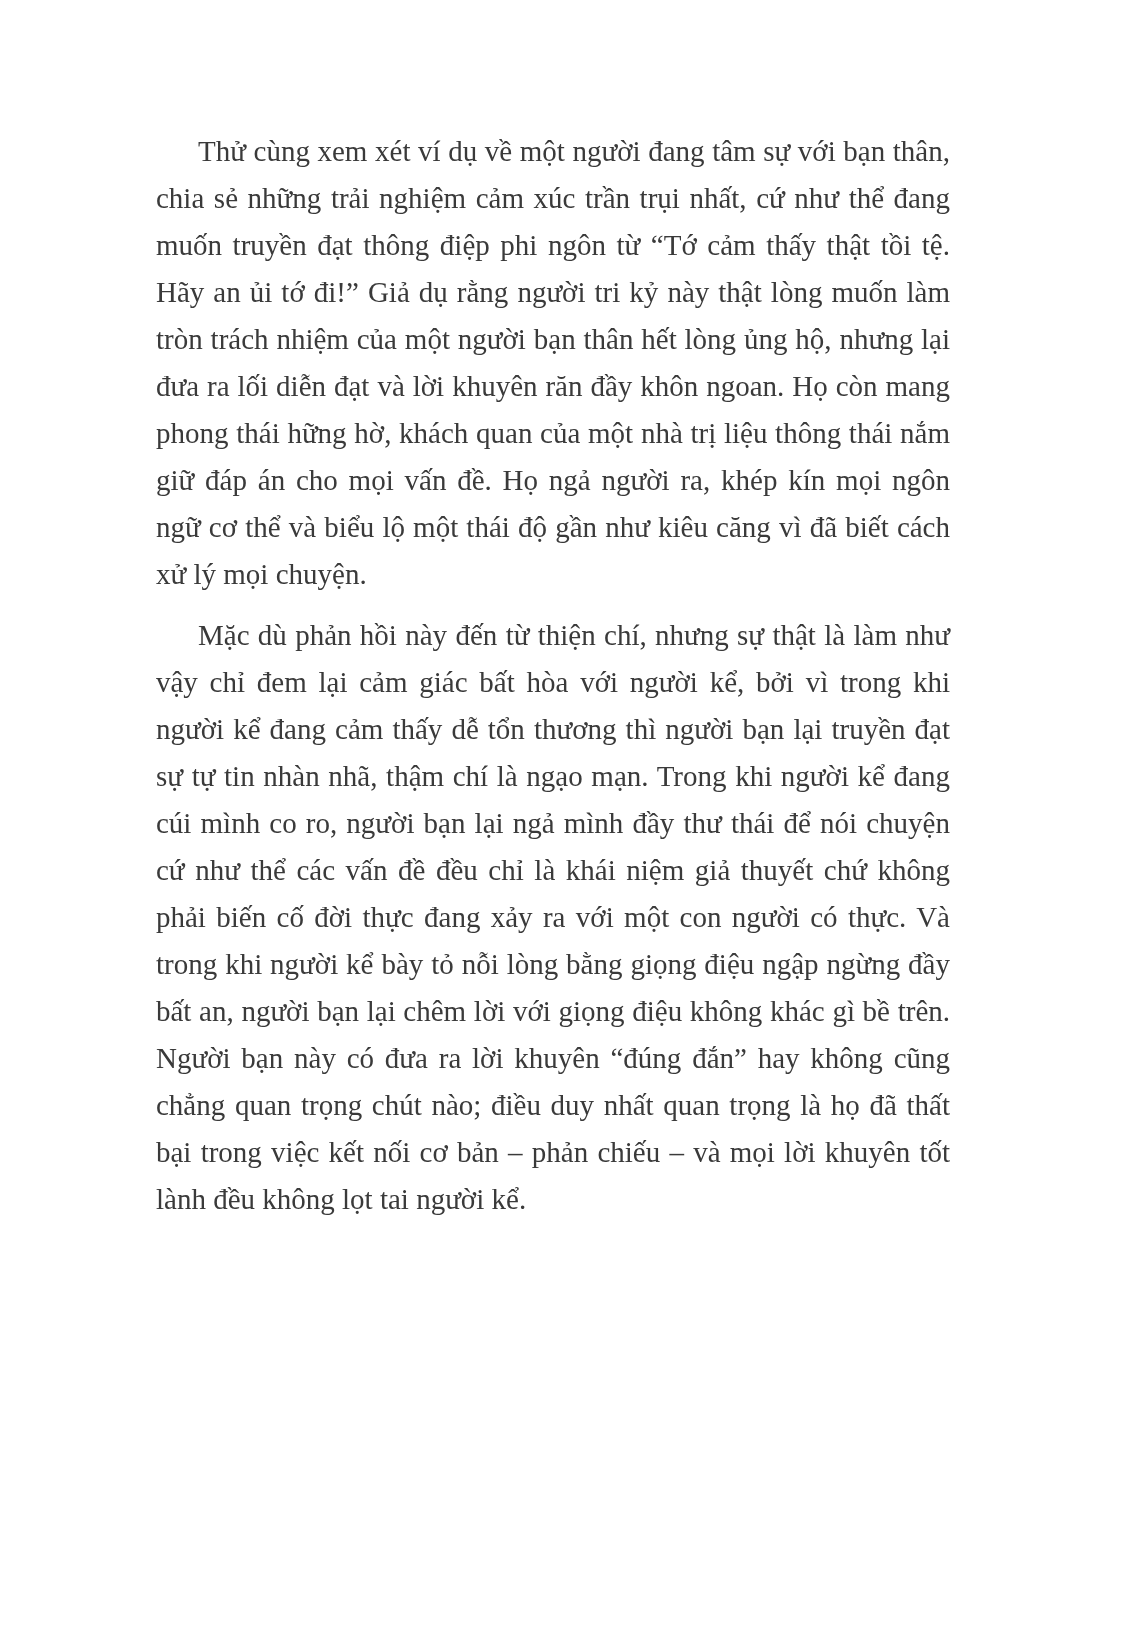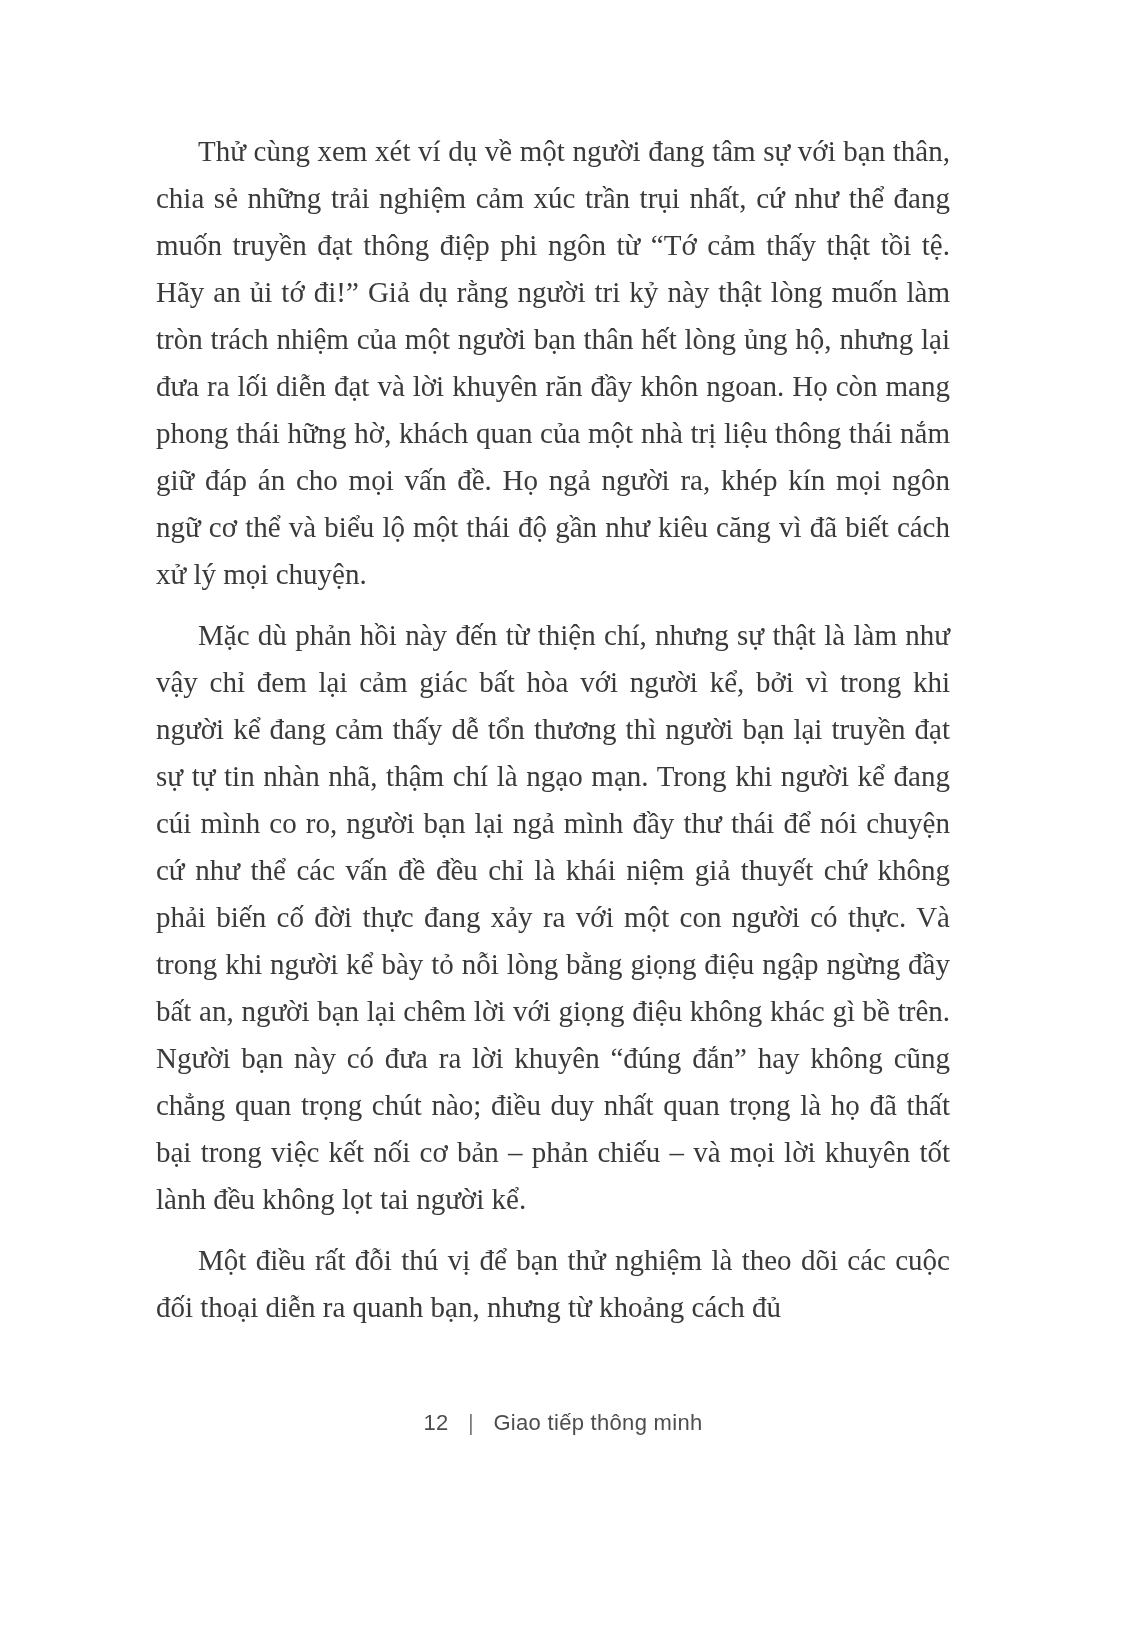--- a/index.html
+++ b/index.html
@@ -54,22 +54,16 @@
   }
 </style>
 </head>
 <body>
 
 <div class="page">
 
   <div class="text-block">
     <p>Thử cùng xem xét ví dụ về một người đang tâm sự với bạn thân, chia sẻ những trải nghiệm cảm xúc trần trụi nhất, cứ như thể đang muốn truyền đạt thông điệp phi ngôn từ “Tớ cảm thấy thật tồi tệ. Hãy an ủi tớ đi!” Giả dụ rằng người tri kỷ này thật lòng muốn làm tròn trách nhiệm của một người bạn thân hết lòng ủng hộ, nhưng lại đưa ra lối diễn đạt và lời khuyên răn đầy khôn ngoan. Họ còn mang phong thái hững hờ, khách quan của một nhà trị liệu thông thái nắm giữ đáp án cho mọi vấn đề. Họ ngả người ra, khép kín mọi ngôn ngữ cơ thể và biểu lộ một thái độ gần như kiêu căng vì đã biết cách xử lý mọi chuyện.</p>
     <p>Mặc dù phản hồi này đến từ thiện chí, nhưng sự thật là làm như vậy chỉ đem lại cảm giác bất hòa với người kể, bởi vì trong khi người kể đang cảm thấy dễ tổn thương thì người bạn lại truyền đạt sự tự tin nhàn nhã, thậm chí là ngạo mạn. Trong khi người kể đang cúi mình co ro, người bạn lại ngả mình đầy thư thái để nói chuyện cứ như thể các vấn đề đều chỉ là khái niệm giả thuyết chứ không phải biến cố đời thực đang xảy ra với một con người có thực. Và trong khi người kể bày tỏ nỗi lòng bằng giọng điệu ngập ngừng đầy bất an, người bạn lại chêm lời với giọng điệu không khác gì bề trên. Người bạn này có đưa ra lời khuyên “đúng đắn” hay không cũng chẳng quan trọng chút nào; điều duy nhất quan trọng là họ đã thất bại trong việc kết nối cơ bản – phản chiếu – và mọi lời khuyên tốt lành đều không lọt tai người kể.</p>
-    <p>Một điều rất đỗi thú vị để bạn thử nghiệm là theo dõi các cuộc đối thoại diễn ra quanh bạn, nhưng từ khoảng cách đủ</p>
   </div>
 
-  <div class="footer">
-    <span>12</span>
-    <span class="sep">|</span>
-    <span>Giao tiếp thông minh</span>
-  </div>
 
 </div>
 
 </body></html>

